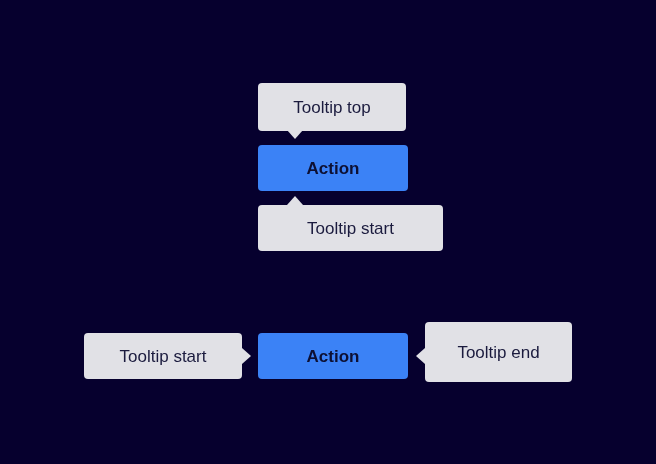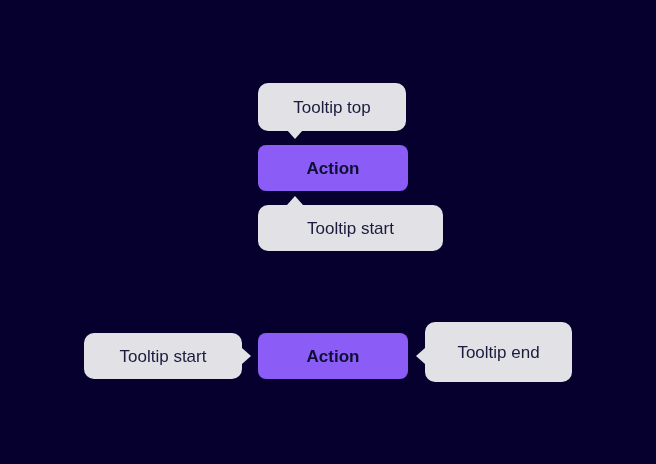--- a/index.html
+++ b/index.html
@@ -28,27 +28,25 @@
     justify-content: center;
     border-radius: 4px;
     font-size: 17px;
     line-height: 1;
     white-space: nowrap;
   }
   .tooltip {
     background: #e1e1e6;
     color: #1b1b3e;
     font-weight: 400;
-    border-radius: 10px;
   }
   .action {
-    background: #8b5cf6;
+    background: #3b82f6;
     color: #0d1033;
     font-weight: 700;
-    border-radius: 8px;
   }
 
   
   .arrow {
     position: absolute;
     width: 0;
     height: 0;
   }
   .arrow-down {
     border-left: 8px solid transparent;

